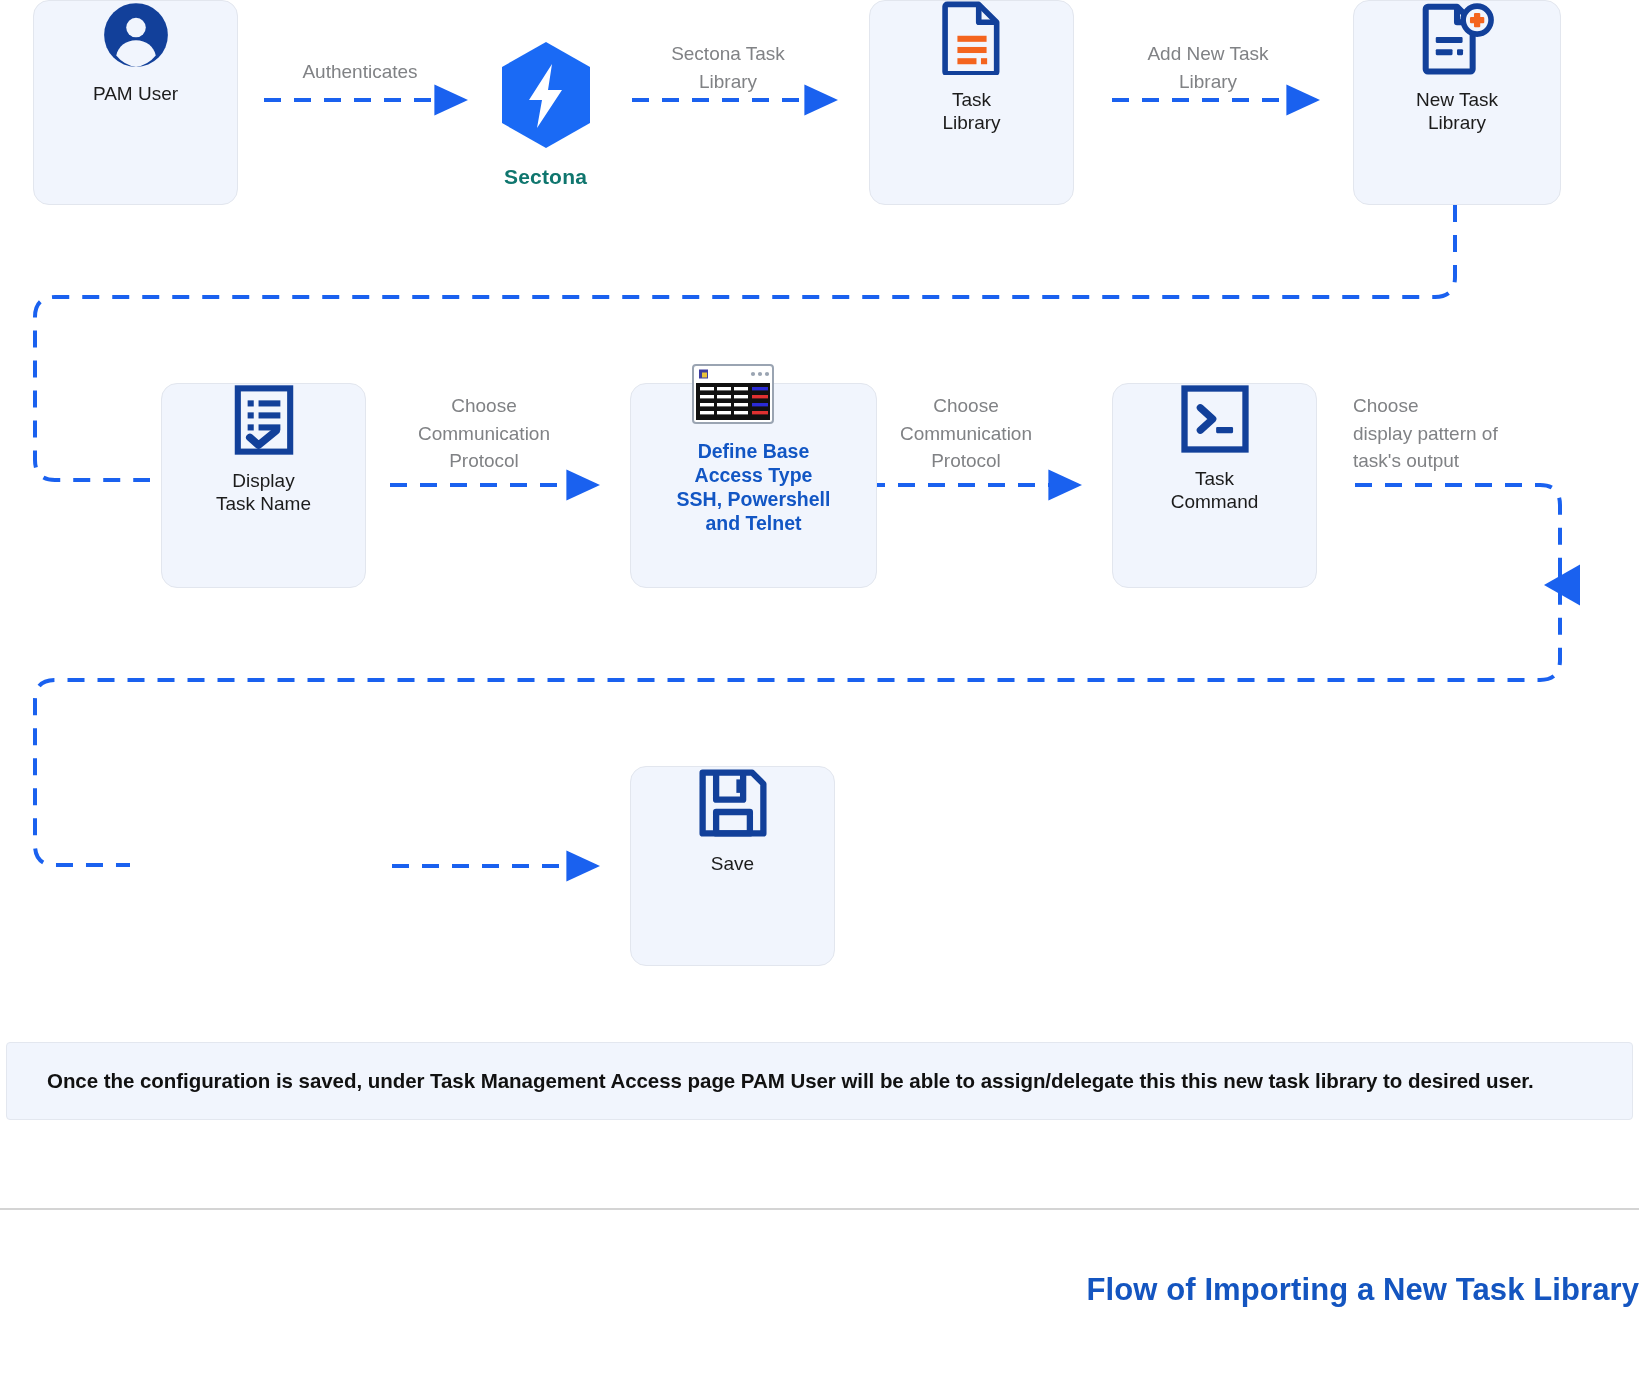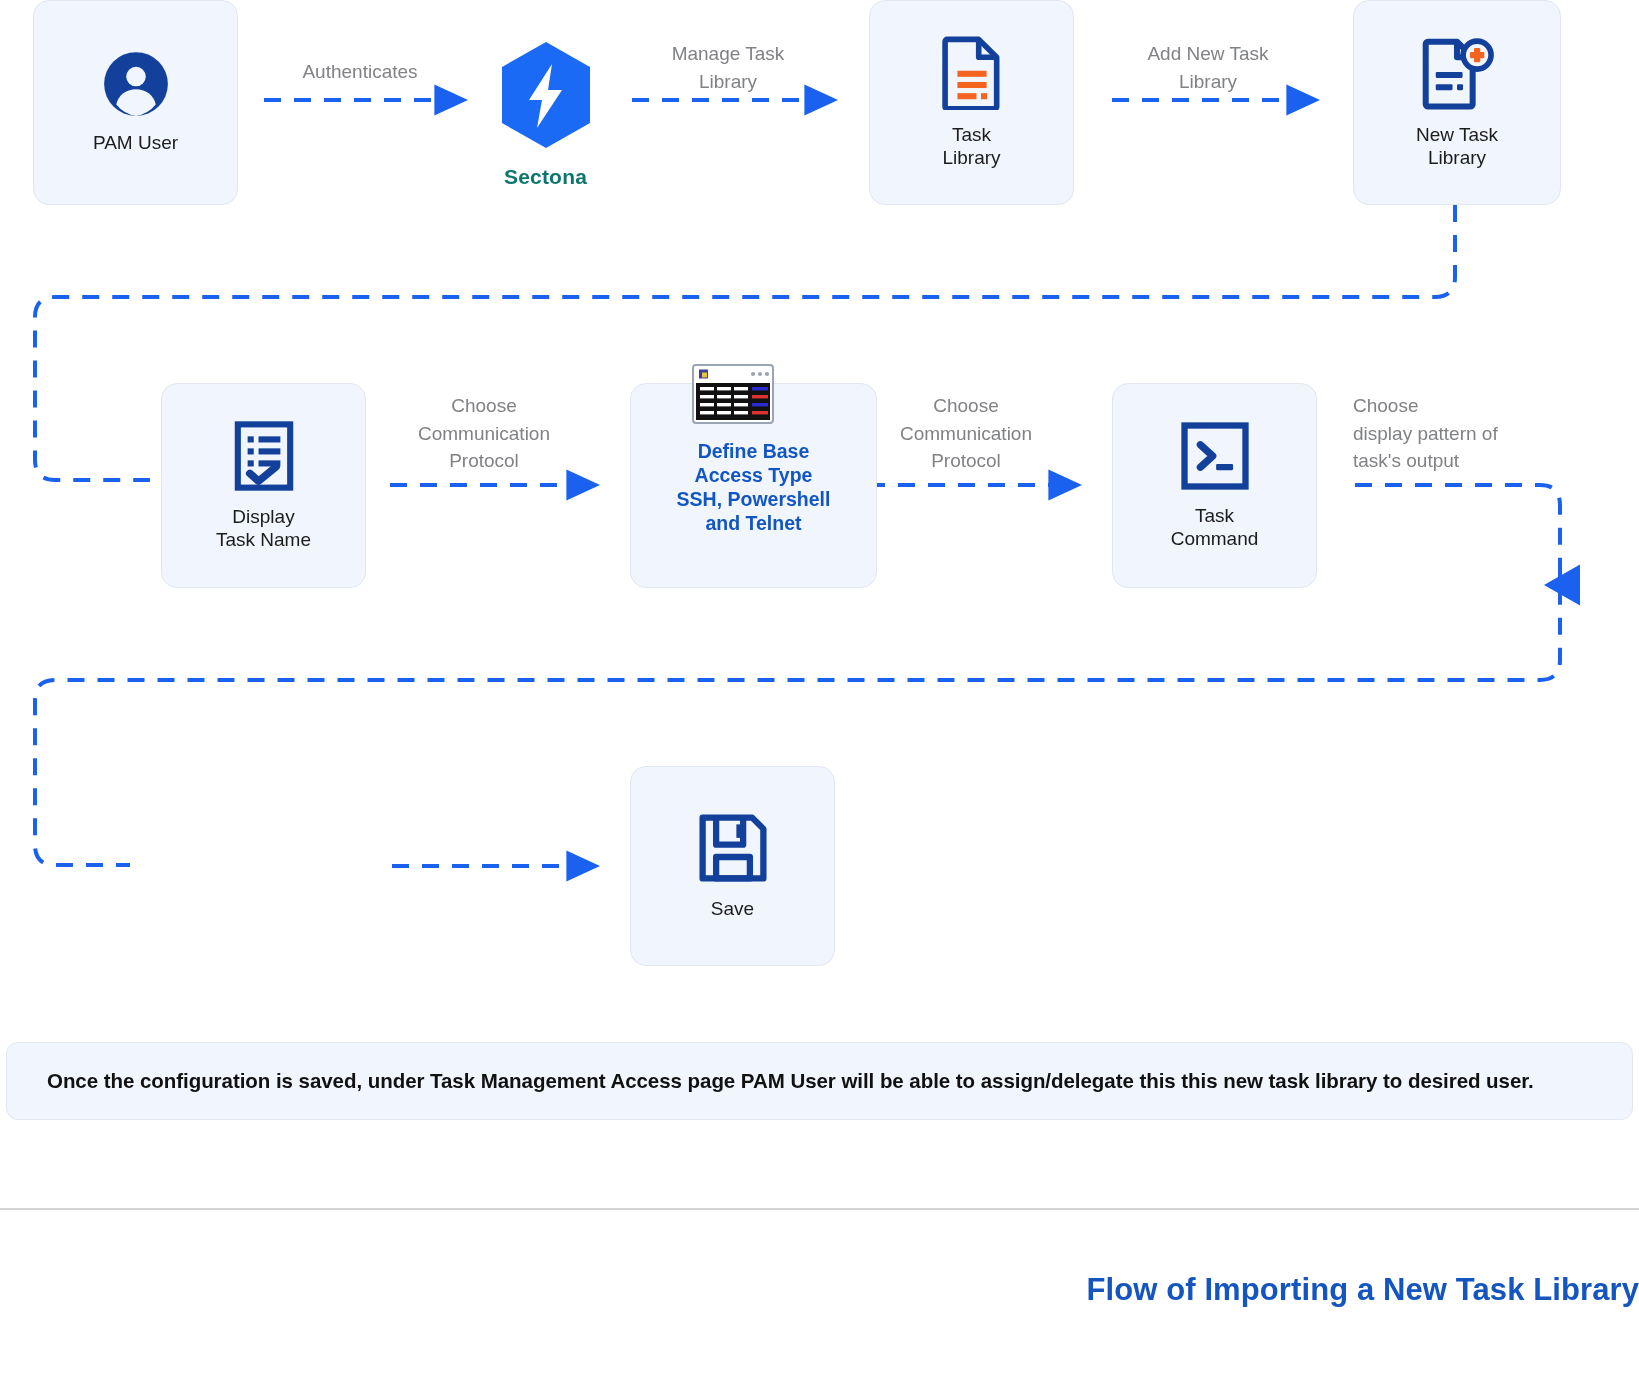--- a/index.html
+++ b/index.html
@@ -19,21 +19,21 @@
 
   
   .node {
     position:absolute;
     background:#f1f5fd;
     border:1px solid #e2e6ee;
     border-radius:16px;
     display:flex;
     flex-direction:column;
     align-items:center;
-    justify-content:center;
+    justify-content:flex-start;
     text-align:center;
   }
   .node .ico { display:flex; align-items:center; justify-content:center; }
   .node .nlabel {
     font-size:19px; line-height:1.23; color:#1c1c1c; margin-top:13px; white-space:pre-line;
   }
   .node.accent .nlabel { color:#1256c4; font-weight:bold; font-size:19.5px; }
 
   
   .elabel {
@@ -51,21 +51,21 @@
   .sectona .word { font-size:21px; font-weight:bold; color:#0f766e; letter-spacing:.2px; margin-top:11px; }
 
   
   .termbadge { position:absolute; }
 
   
   .note {
     position:absolute;
     background:#f1f5fd;
     border:1px solid #e3e7ef;
-    border-radius:12px;
+    border-radius:4px;
     display:flex; align-items:center;
   }
   .note .ntext {
     font-size:20.5px; font-weight:bold; color:#111; padding-left:40px; letter-spacing:-.05px;
   }
 
   .hr { position:absolute; left:0; top:1208px; width:1639px; height:2px; background:#d4d4d4; }
 
   .caption {
     position:absolute; left:0; top:1272px; width:1639px;
@@ -121,21 +121,21 @@
   <div class="sectona" style="left:478px; top:40px; width:135px;">
     <span class="ico">
       <svg width="100" height="110" viewBox="0 0 100 110">
         <path d="M50 2 L94 27 L94 83 L50 108 L6 83 L6 27 Z" fill="#1a6af5"></path>
         <path d="M56 24 L33 60 L46 60 L41 88 L66 50 L52 50 Z" fill="#ffffff"></path>
       </svg>
     </span>
     <span class="word">Sectona</span>
   </div>
 
-  <div class="elabel" style="left:622px; top:40px; width:212px;">Manage Task
+  <div class="elabel" style="left:622px; top:40px; width:212px;">Sectona Task
 Library</div>
 
   <div class="node" style="left:869px; top:0px; width:205px; height:205px;">
     <span class="ico">
       <svg width="64" height="74" viewBox="0 0 56 66">
         <path d="M6 3 h28 l16 16 v44 a2 2 0 0 1 -2 2 H6 a2 2 0 0 1 -2 -2 V5 a2 2 0 0 1 2 -2 z" fill="none" stroke="#12409a" stroke-width="5" stroke-linejoin="round"></path>
         <path d="M34 3 v16 h16" fill="none" stroke="#12409a" stroke-width="5" stroke-linejoin="round"></path>
         <rect x="15" y="31" width="26" height="5.4" fill="#f4641e"></rect>
         <rect x="15" y="41" width="26" height="5.4" fill="#f4641e"></rect>
         <rect x="15" y="51" width="17" height="5.4" fill="#f4641e"></rect>

